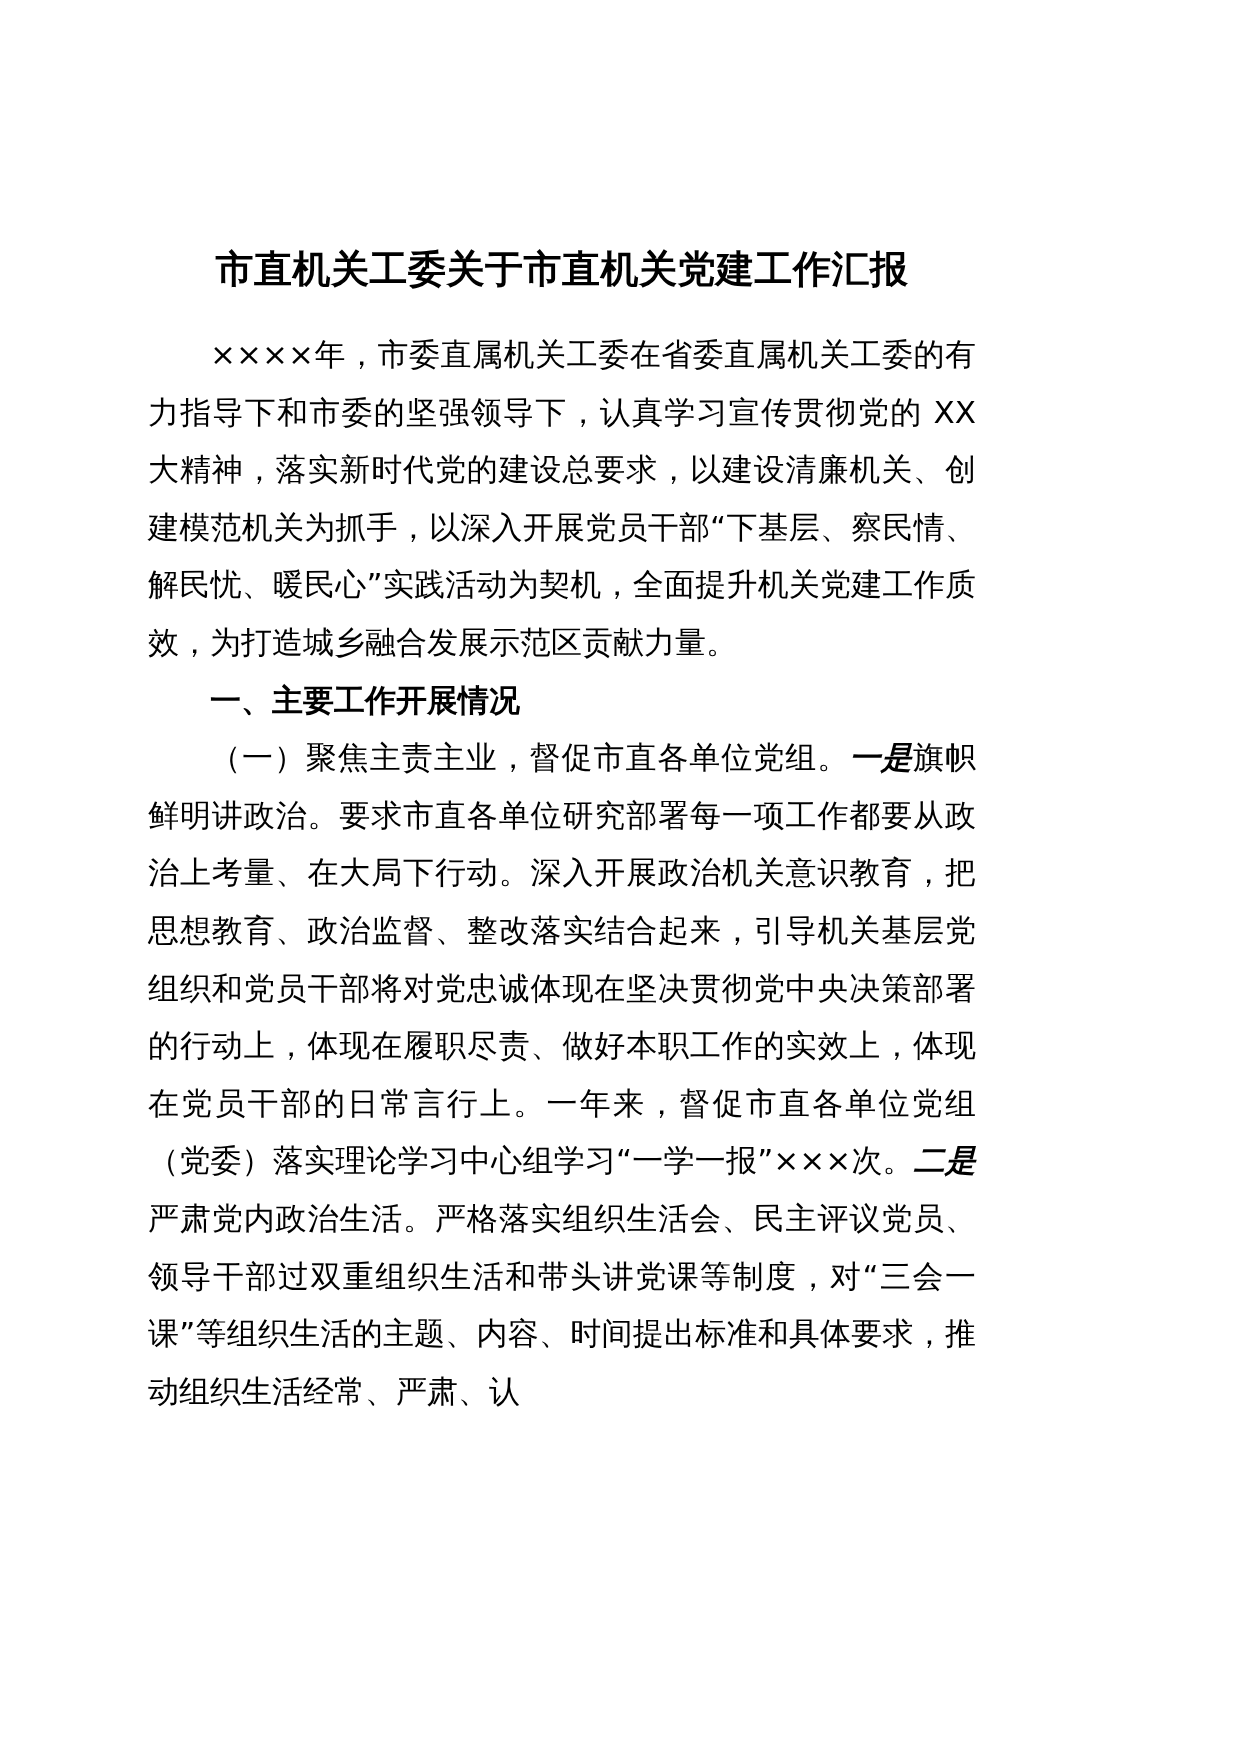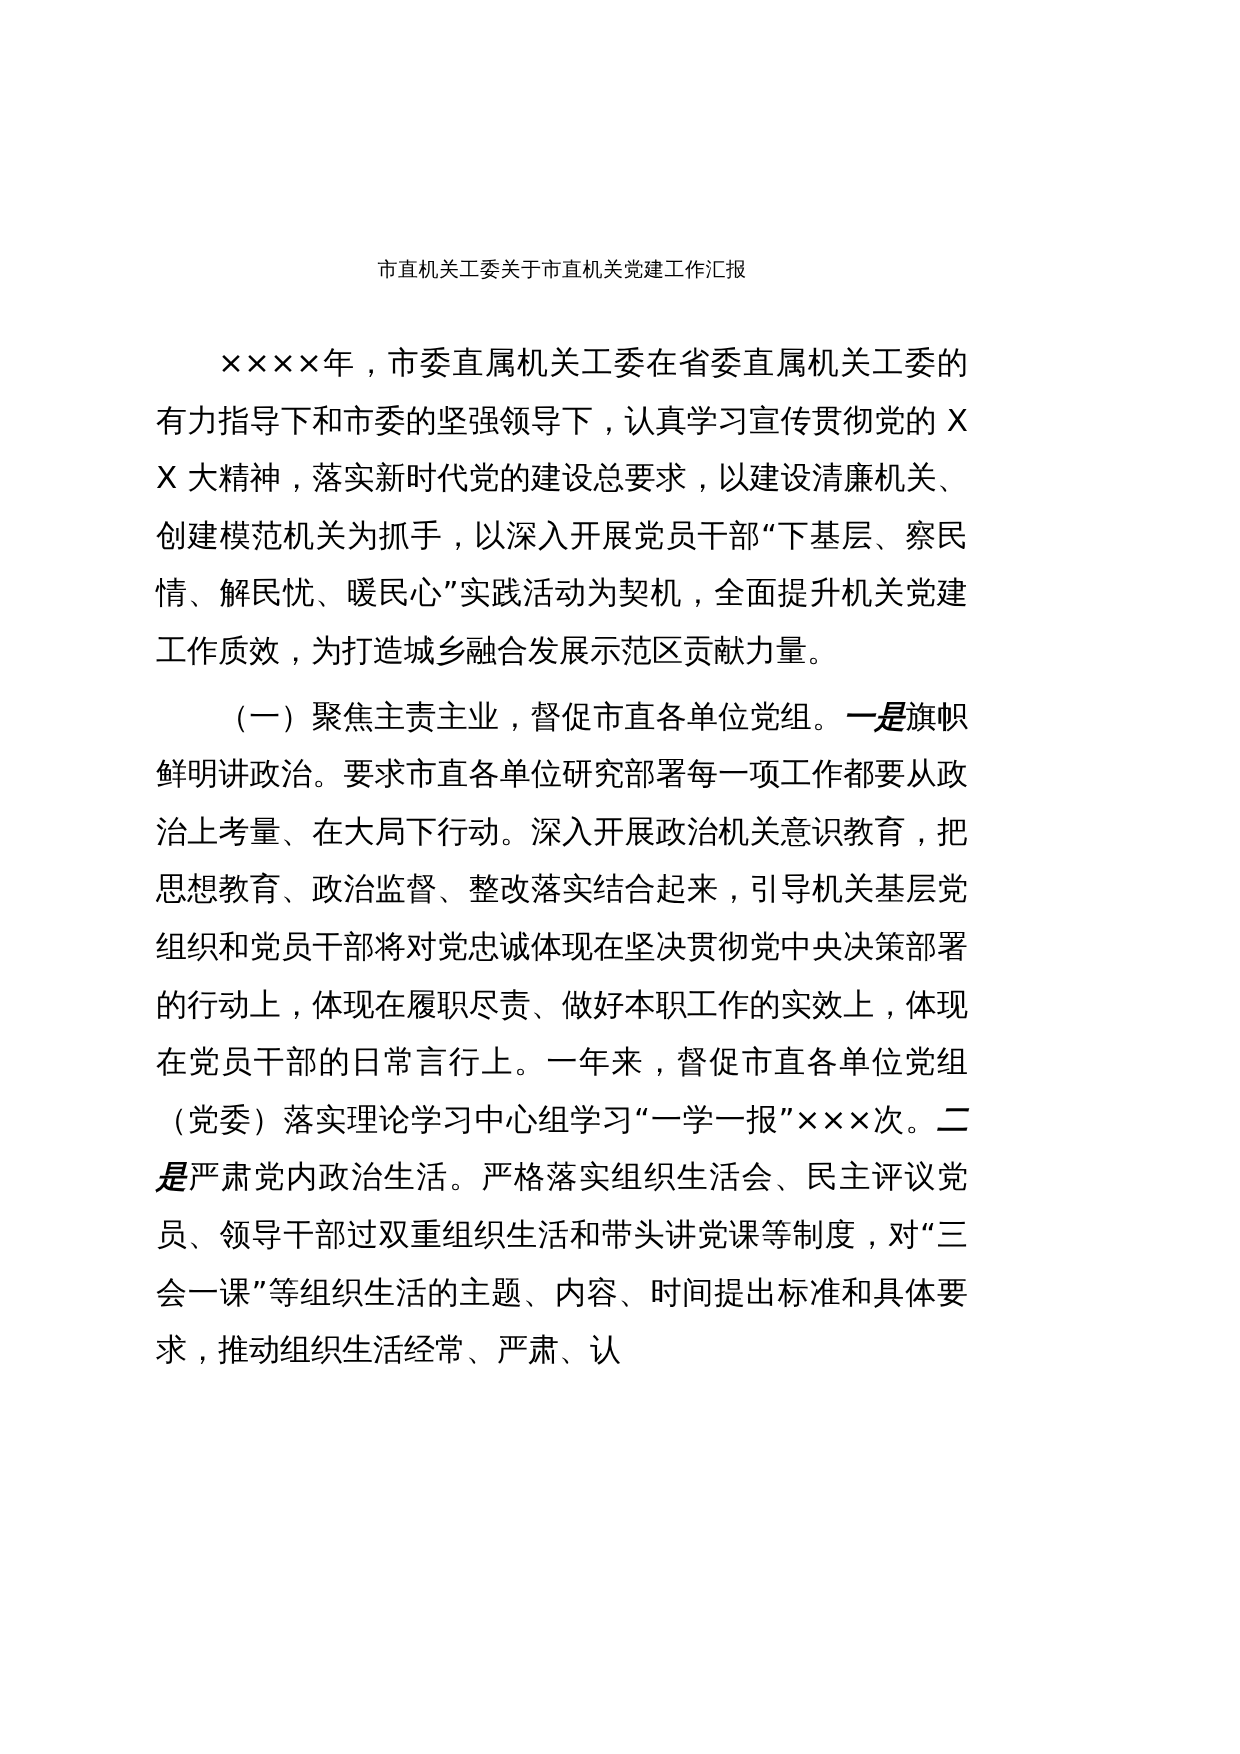--- a/index.html
+++ b/index.html
@@ -20,51 +20,52 @@
       left: 148px;
       top: 0;
       width: 828px;
     }
     .title {
       position: absolute;
       top: 244px;
       left: 0;
       width: 828px;
       text-align: center;
-      font-size: 20px;
-      font-weight: normal;
+      font-size: 38px;
+      font-weight: bold;
       line-height: 50px;
       letter-spacing: 0.5px;
     }
     .body {
       position: absolute;
       top: 326px;
       left: 0;
       width: 828px;
       font-size: 31px;
       line-height: 57.6px;
       text-align: justify;
       text-justify: inter-character;
       word-break: break-all;
     }
     .body p {
-      margin: 8px;
+      margin: 0;
       text-indent: 62px;
     }
     .body .heading {
       font-weight: bold;
     }
     .body b {
       font-weight: bold;
       font-style: italic;
     }
   </style>
 </head>
 <body>
 
 <div class="page">
   <div class="title">市直机关工委关于市直机关党建工作汇报</div>
 
   <div class="body">
     <p>××××年，市委直属机关工委在省委直属机关工委的有力指导下和市委的坚强领导下，认真学习宣传贯彻党的 XX 大精神，落实新时代党的建设总要求，以建设清廉机关、创建模范机关为抓手，以深入开展党员干部“下基层、察民情、解民忧、暖民心”实践活动为契机，全面提升机关党建工作质效，为打造城乡融合发展示范区贡献力量。</p>
+    <p class="heading">一、主要工作开展情况</p>
     <p><span>（一）聚焦主责主业，督促市直各单位党组。</span><b>一是</b><span>旗帜鲜明讲政治。要求市直各单位研究部署每一项工作都要从政治上考量、在大局下行动。深入开展政治机关意识教育，把思想教育、政治监督、整改落实结合起来，引导机关基层党组织和党员干部将对党忠诚体现在坚决贯彻党中央决策部署的行动上，体现在履职尽责、做好本职工作的实效上，体现在党员干部的日常言行上。一年来，督促市直各单位党组（党委）落实理论学习中心组学习“一学一报”×××次。</span><b>二是</b><span>严肃党内政治生活。严格落实组织生活会、民主评议党员、领导干部过双重组织生活和带头讲党课等制度，对“三会一课”等组织生活的主题、内容、时间提出标准和具体要求，推动组织生活经常、严肃、认</span></p>
   </div>
 </div>
 
 </body></html>

